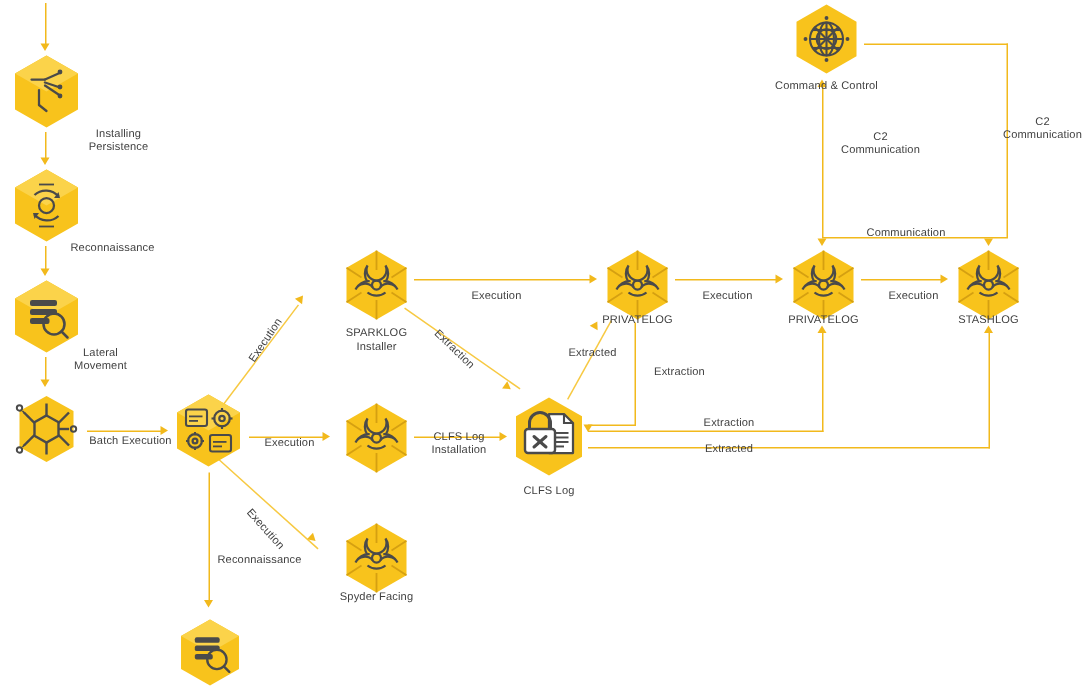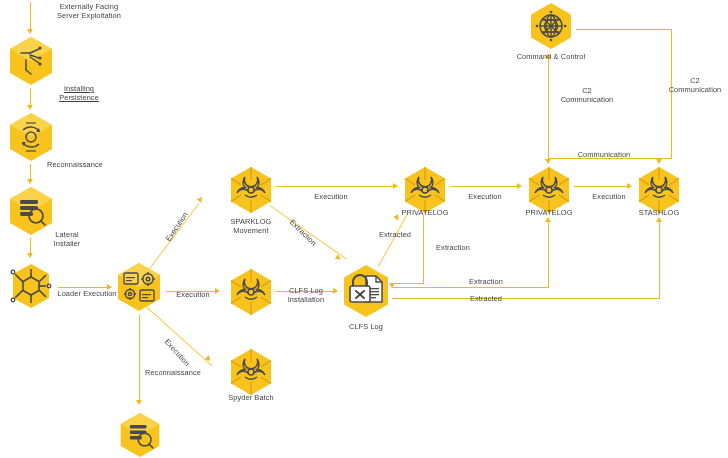--- a/index.html
+++ b/index.html
@@ -395,36 +395,34 @@
       <g fill="#4a4a4a">
         <circle cx="23" cy="10" r="1.3"></circle>
           <circle cx="23" cy="38" r="1.3"></circle>
         <circle cx="9" cy="24" r="1.3"></circle>
           <circle cx="37" cy="24" r="1.3"></circle>
       </g>
     </svg>
   </div>
 
   <div class="nlabel" style="left:206px;top:217px;width:90px;">SPARKLOG
-Movement</div>
-  <div class="nlabel" style="left:206px;top:393px;width:90px;">Spyder Batch</div>
+Installer</div>
+  <div class="nlabel" style="left:206px;top:393px;width:90px;">Spyder Facing</div>
   <div class="nlabel" style="left:326px;top:322px;width:80px;">CLFS Log</div>
   <div class="nlabel" style="left:381px;top:208px;width:88px;">PRIVATELOG</div>
   <div class="nlabel" style="left:505px;top:208px;width:88px;">PRIVATELOG</div>
   <div class="nlabel" style="left:615px;top:208px;width:88px;">STASHLOG</div>
   <div class="nlabel" style="left:496px;top:52px;width:110px;">Command &amp; Control</div>
 
-  <div class="elabel" style="left:34px;top:2px;width:110px;">Externally Facing
-Server Exploitation</div>
-  <div class="elabel" style="left:34px;top:84px;width:90px;text-decoration:underline;">Installing
+  <div class="elabel" style="left:34px;top:84px;width:90px;">Installing
 Persistence</div>
   <div class="elabel" style="left:32px;top:160px;width:86px;">Reconnaissance</div>
   <div class="elabel" style="left:32px;top:230px;width:70px;">Lateral
-Installer</div>
-  <div class="elabel" style="left:48px;top:289px;width:78px;">Loader Execution</div>
+Movement</div>
+  <div class="elabel" style="left:48px;top:289px;width:78px;">Batch Execution</div>
   <div class="elabel rot" style="left:152px;top:222px;width:50px;transform:rotate(-56deg);">Execution</div>
   <div class="elabel" style="left:168px;top:290px;width:50px;">Execution</div>
   <div class="elabel rot" style="left:152px;top:348px;width:50px;transform:rotate(48deg);">Execution</div>
   <div class="elabel" style="left:130px;top:368px;width:86px;">Reconnaissance</div>
   <div class="elabel" style="left:306px;top:192px;width:50px;">Execution</div>
   <div class="elabel rot" style="left:278px;top:228px;width:50px;transform:rotate(44deg);">Extraction</div>
   <div class="elabel" style="left:278px;top:286px;width:56px;">CLFS Log
 Installation</div>
   <div class="elabel" style="left:370px;top:230px;width:50px;">Extracted</div>
   <div class="elabel" style="left:428px;top:243px;width:50px;">Extraction</div>

